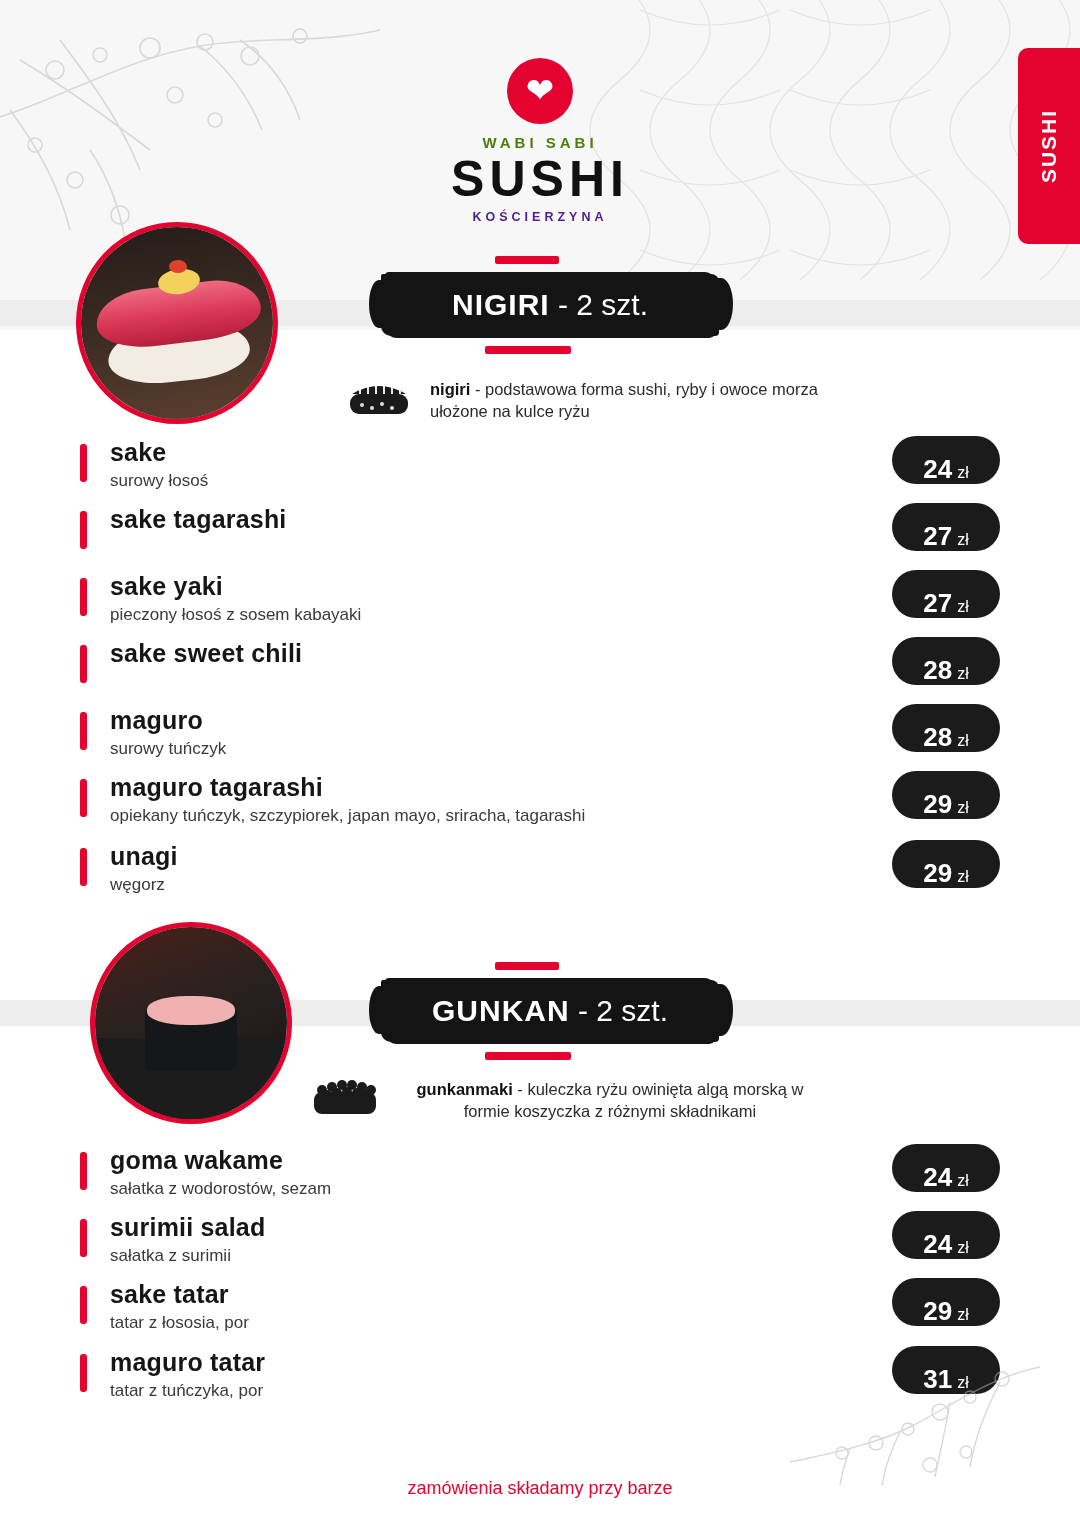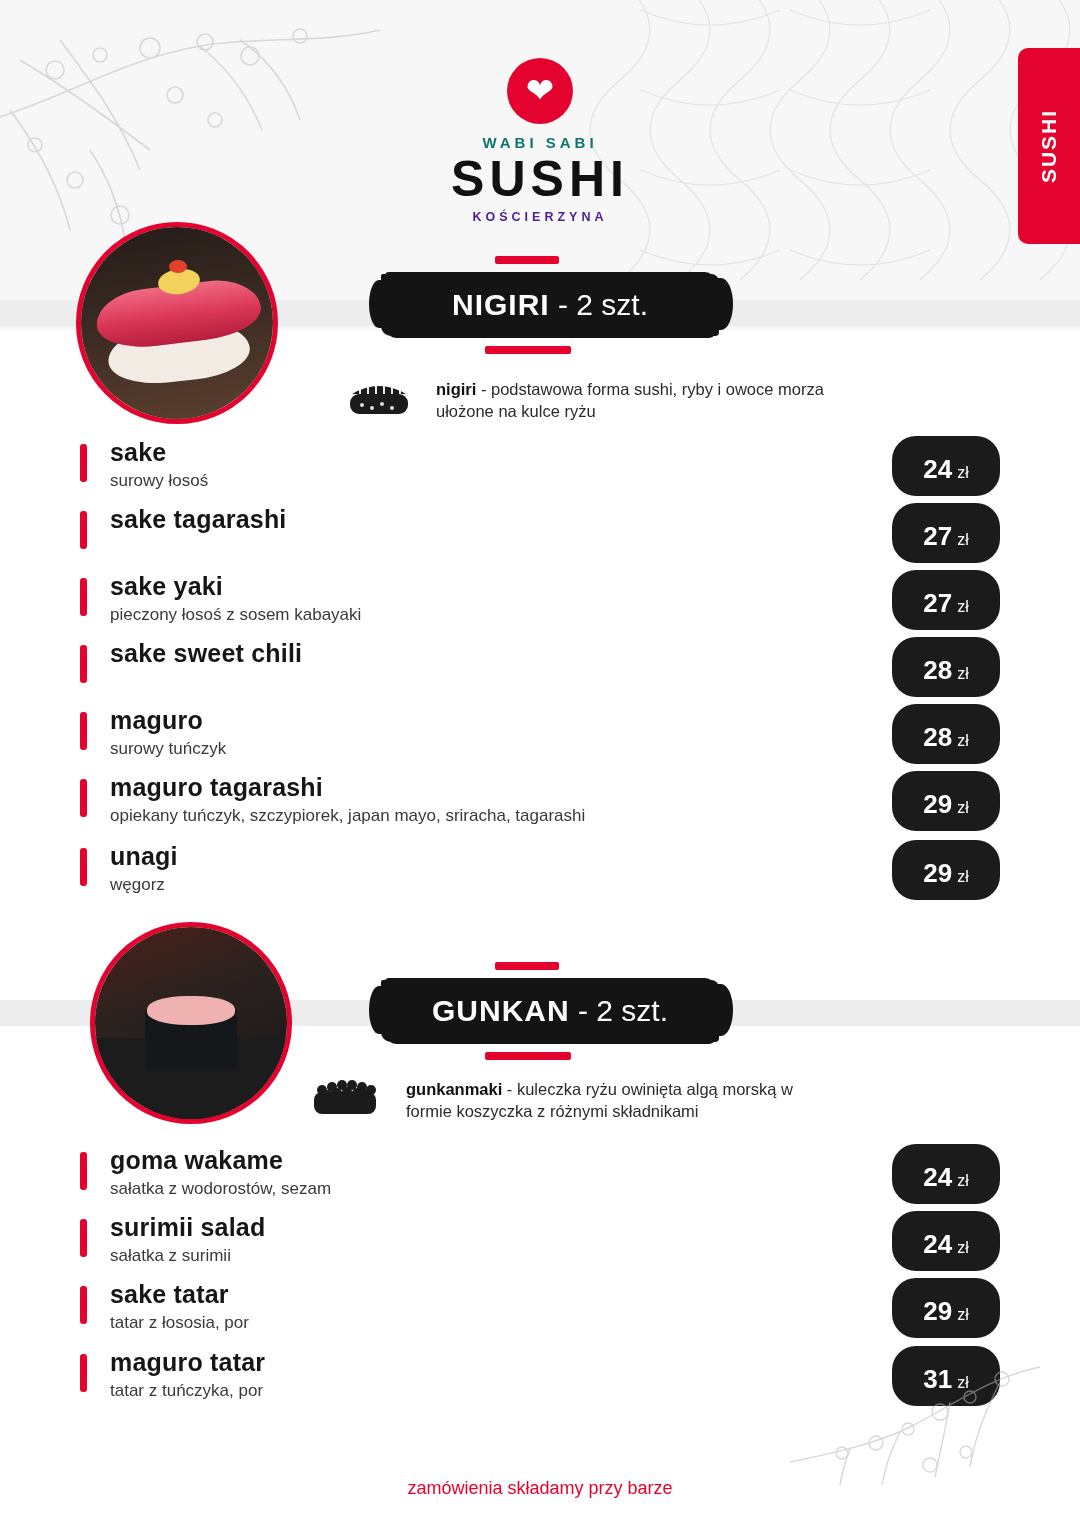--- a/index.html
+++ b/index.html
@@ -80,21 +80,21 @@
     position: absolute;
     top: 50%; left: 50%;
     transform: translate(-50%, -52%);
     font-size: 34px;
     color: #ffffff;
     line-height: 1;
   }
   .logo-sub {
     font-size: 15px;
     letter-spacing: 4px;
-    color: #0f766e;
+    color: #4d7c0f;
     font-weight: 600;
   }
   .logo-main {
     font-size: 50px;
     letter-spacing: 5px;
     color: #111;
     font-weight: bold;
     line-height: 1.05;
     margin-top: 2px;
   }
@@ -232,24 +232,24 @@
     white-space: nowrap;
   }
   .sec-title b { font-weight: bold; letter-spacing: 1px; }
   .sec-title span { font-weight: normal; }
 
   
   .define {
     position: absolute;
     display: flex;
     align-items: flex-start;
-    gap: 26px;
+    gap: 20px;
   }
   .def-nigiri { top: 378px; left: 348px; }
-  .def-gunkan { top: 1078px; left: 310px; }
+  .def-gunkan { top: 1078px; left: 310px; text-align: center; }
   .def-text {
     font-size: 16.5px;
     line-height: 1.35;
     color: #2b2b2b;
     max-width: 420px;
   }
   .def-text b { font-weight: bold; color: #111; }
 
   .icon-nigiri, .icon-gunkan { flex: 0 0 auto; }
 
@@ -278,21 +278,21 @@
   .mi-desc {
     position: absolute;
     left: 30px; top: 33px;
     font-size: 17px;
     color: #3a3a3a;
   }
   .price {
     position: absolute;
     right: 0; top: -2px;
     width: 108px;
-    height: 60px;
+    height: 48px;
     background: #1b1b1b;
     border-radius: 24px;
     color: #fff;
     display: flex;
     align-items: baseline;
     justify-content: center;
     gap: 5px;
   }
   .price .amount { font-size: 26px; font-weight: bold; }
   .price .cur { font-size: 16px; margin-top: 28px; }

